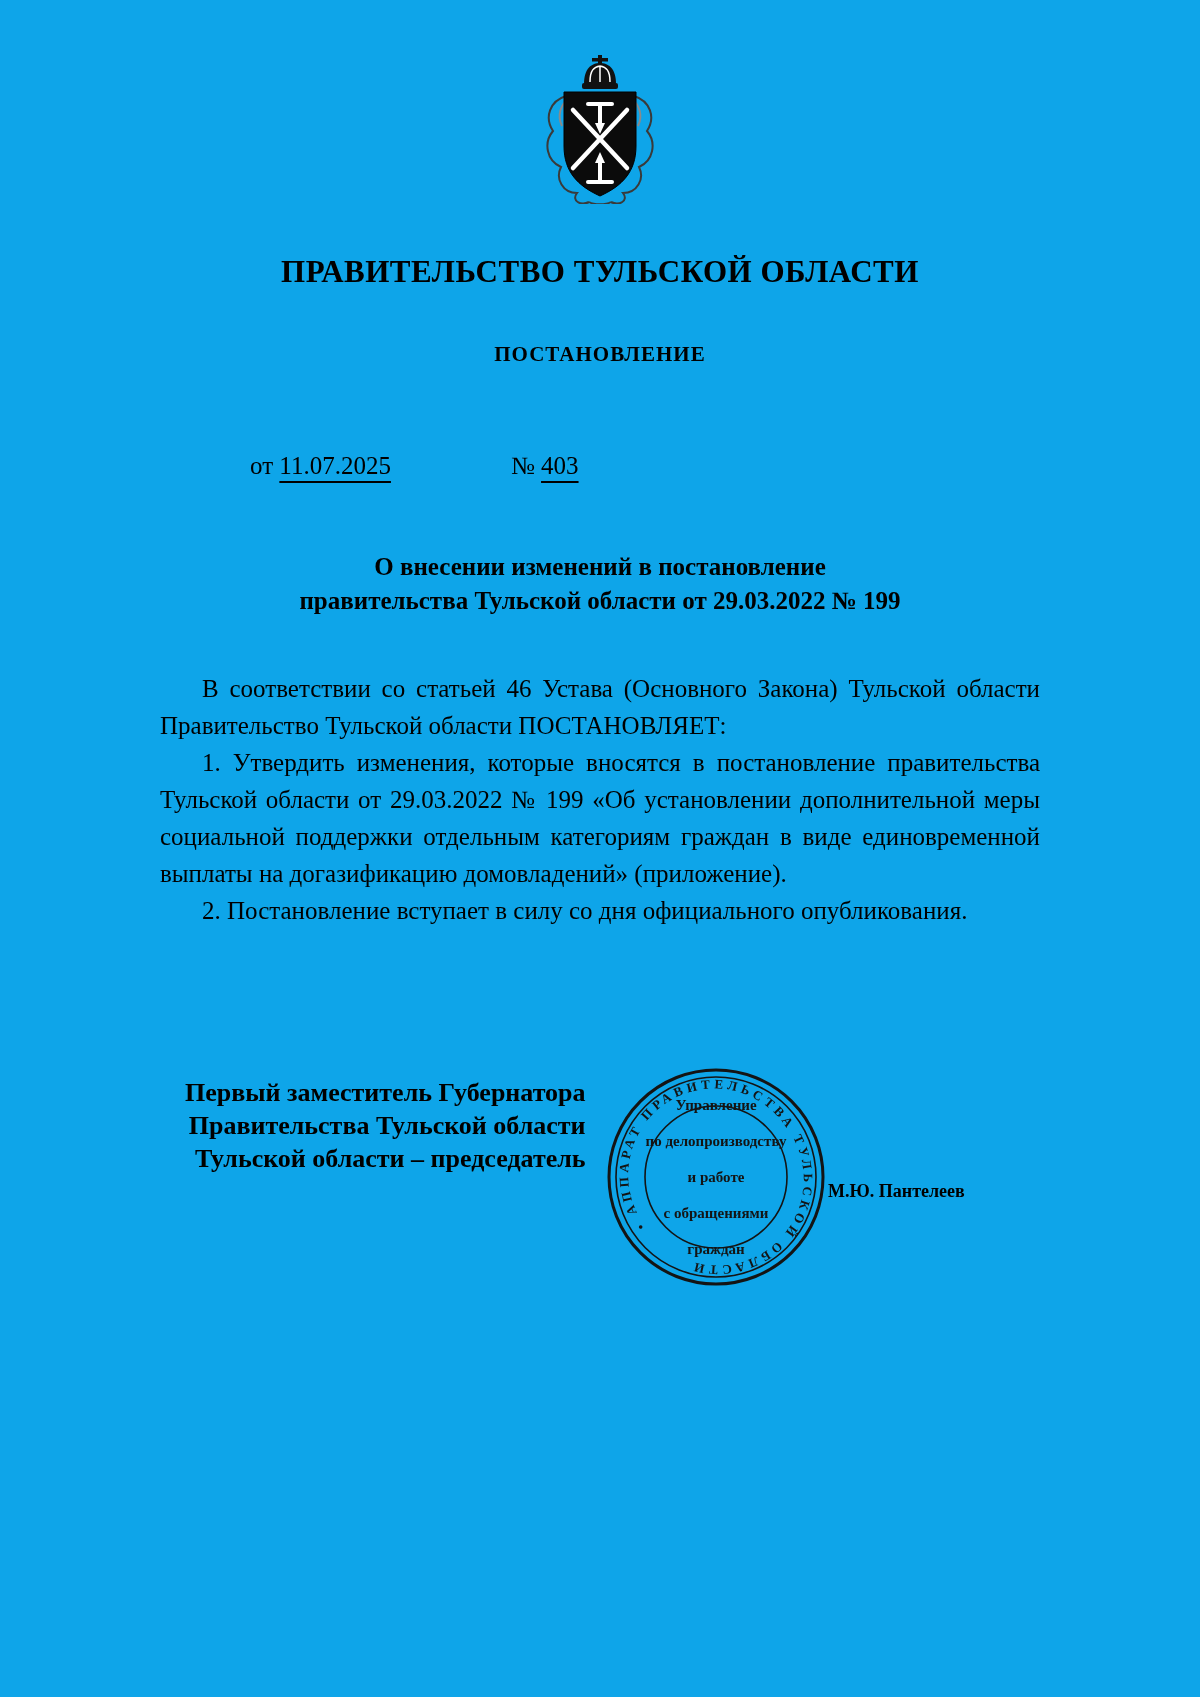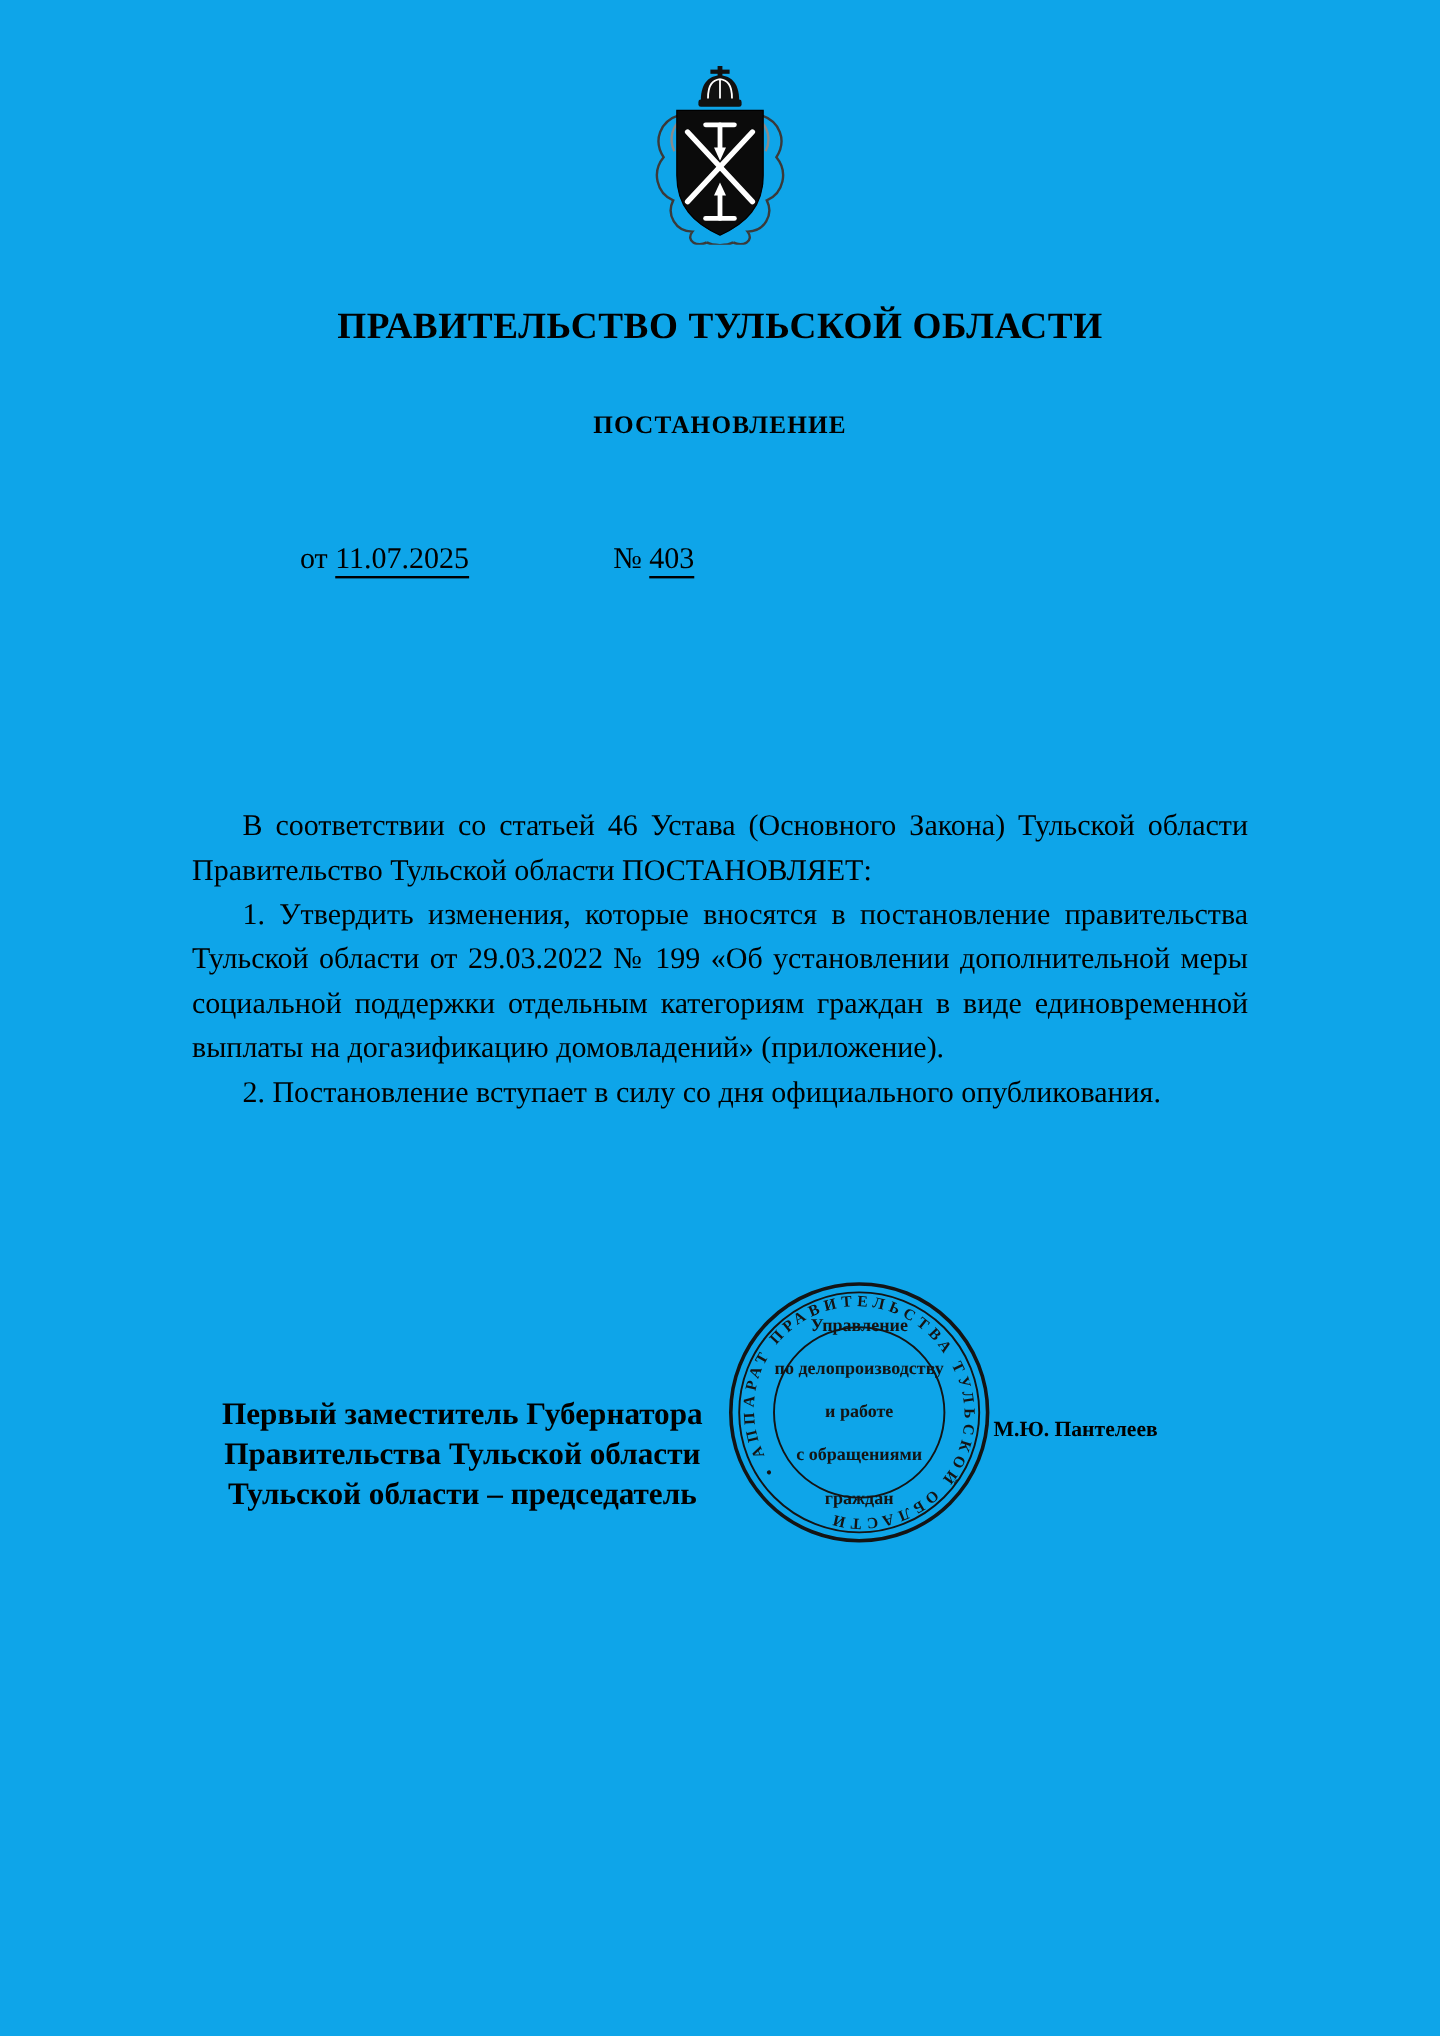--- a/index.html
+++ b/index.html
@@ -29,23 +29,23 @@
   .subject{
     position:absolute;top:550px;left:0;width:100%;
     text-align:center;font-size:25px;font-weight:bold;line-height:34px;
   }
   .body-text{
     position:absolute;top:670px;left:160px;width:880px;
     font-size:25px;line-height:37px;text-align:justify;
   }
   .body-text p{margin:0;text-indent:42px;}
   .sig-title{
-    position:absolute;top:1162px;left:185px;
+    position:absolute;top:1076px;left:185px;
     font-size:26px;font-weight:bold;line-height:33px;
-    text-align:center;width:max-content;
+    text-align:right;width:max-content;
   }
   .sig-name{
     position:absolute;top:1181px;left:828px;
     font-size:18px;font-weight:bold;white-space:nowrap;
   }
   .stamp{
     position:absolute;top:1066px;left:605px;width:222px;height:222px;
     z-index:2;
   }
   .stamp svg{position:absolute;inset:0;}
@@ -99,20 +99,24 @@
     </g>
     <path d="M60,80 L55,69 H65 Z" fill="#fff"></path>
     <path d="M60,98 L55,109 H65 Z" fill="#fff"></path>
   </svg>
 
   <div class="org-name">ПРАВИТЕЛЬСТВО ТУЛЬСКОЙ ОБЛАСТИ</div>
   <div class="doc-type">ПОСТАНОВЛЕНИЕ</div>
 
   <div class="date-line"><span>от</span>&nbsp;<span class="u">11.07.2025</span><span class="num-group"><span>№</span>&nbsp;<span class="u">403</span></span></div>
 
+  <div class="subject">
+    <div>О внесении изменений в постановление</div>
+    <div>правительства Тульской области от 29.03.2022 № 199</div>
+  </div>
 
   <div class="body-text">
     <p>В соответствии со статьей 46 Устава (Основного Закона) Тульской области Правительство Тульской области ПОСТАНОВЛЯЕТ:</p>
     <p>1. Утвердить изменения, которые вносятся в постановление правительства Тульской области от 29.03.2022 № 199 «Об установлении дополнительной меры социальной поддержки отдельным категориям граждан в виде единовременной выплаты на догазификацию домовладений» (приложение).</p>
     <p>2. Постановление вступает в силу со дня официального опубликования.</p>
   </div>
 
   <div class="sig-title">
     <div>Первый заместитель Губернатора</div>
     <div>Правительства Тульской области</div>

